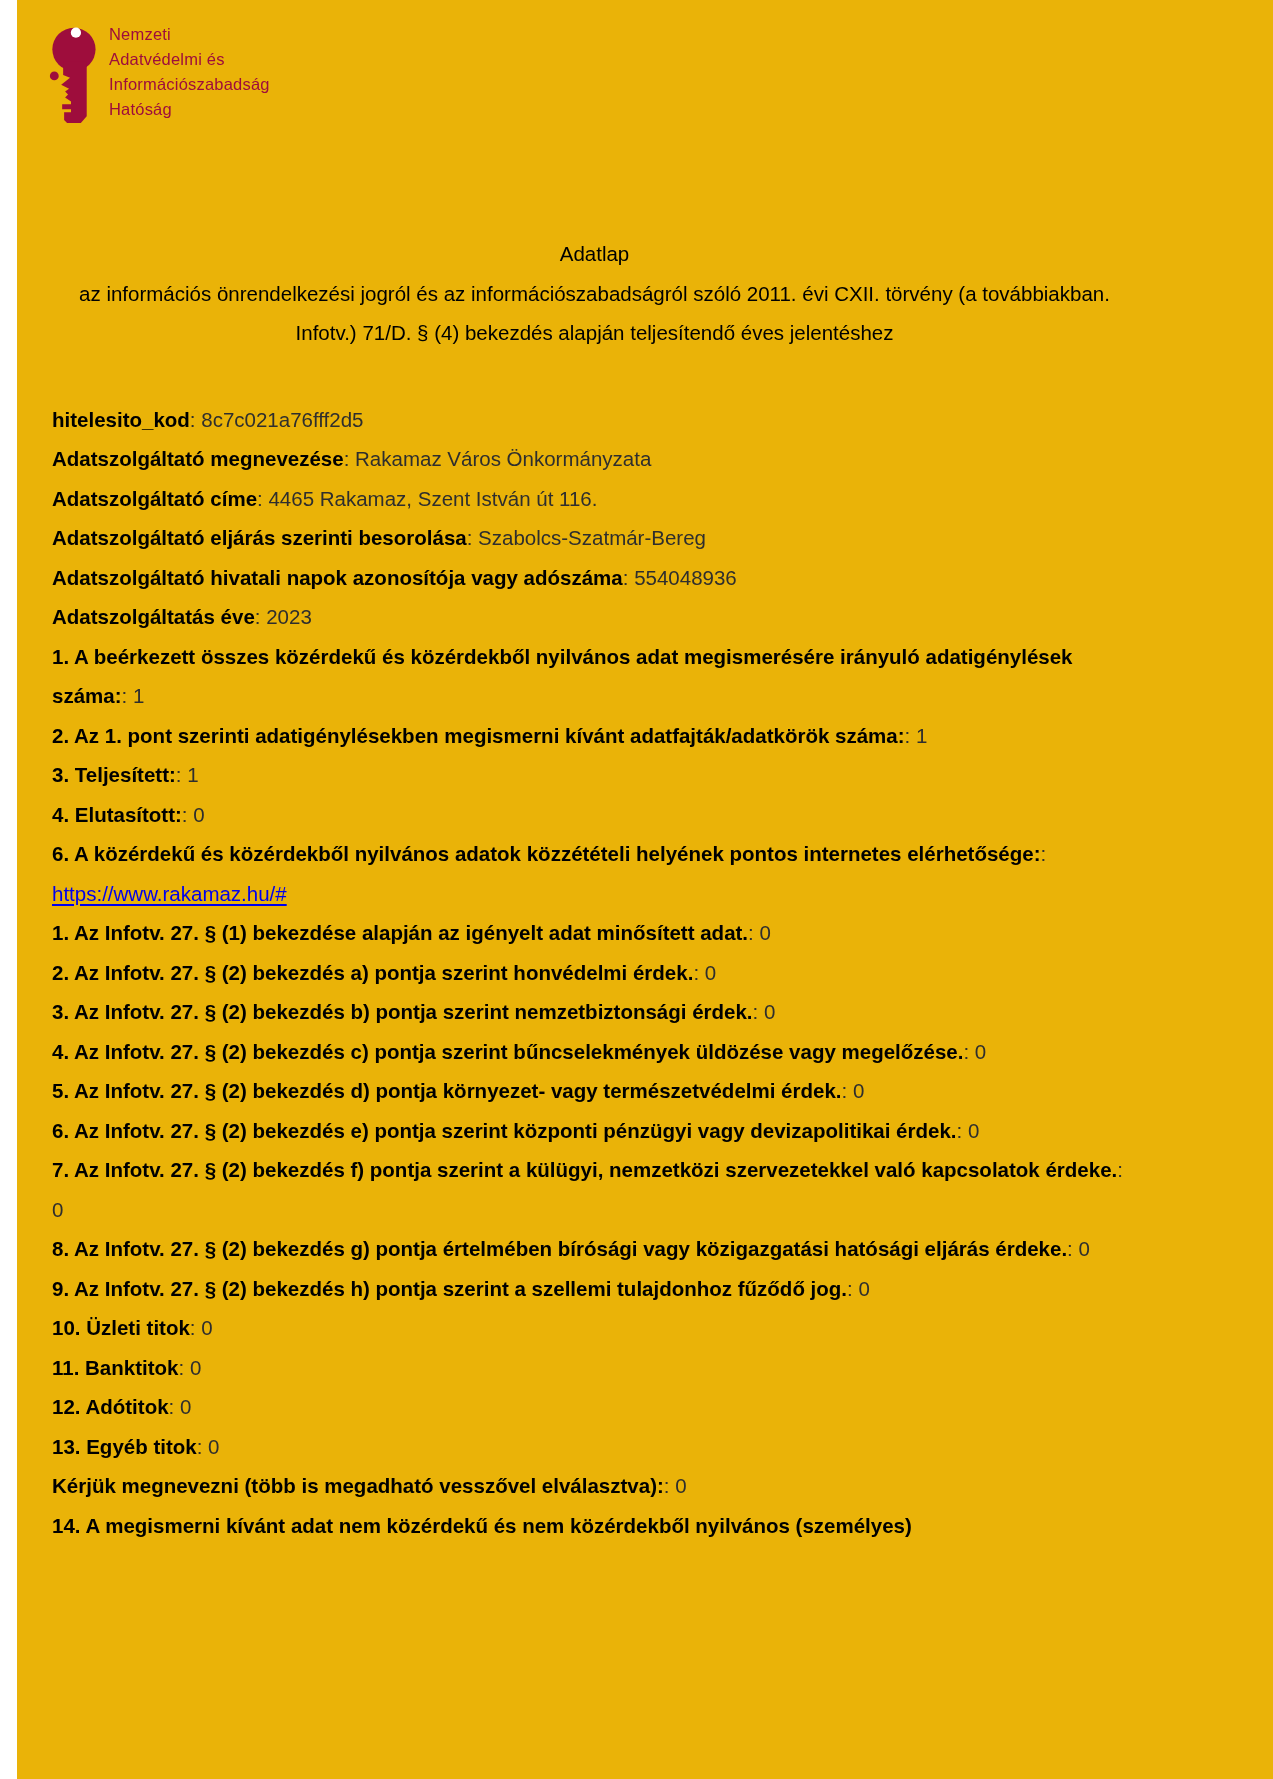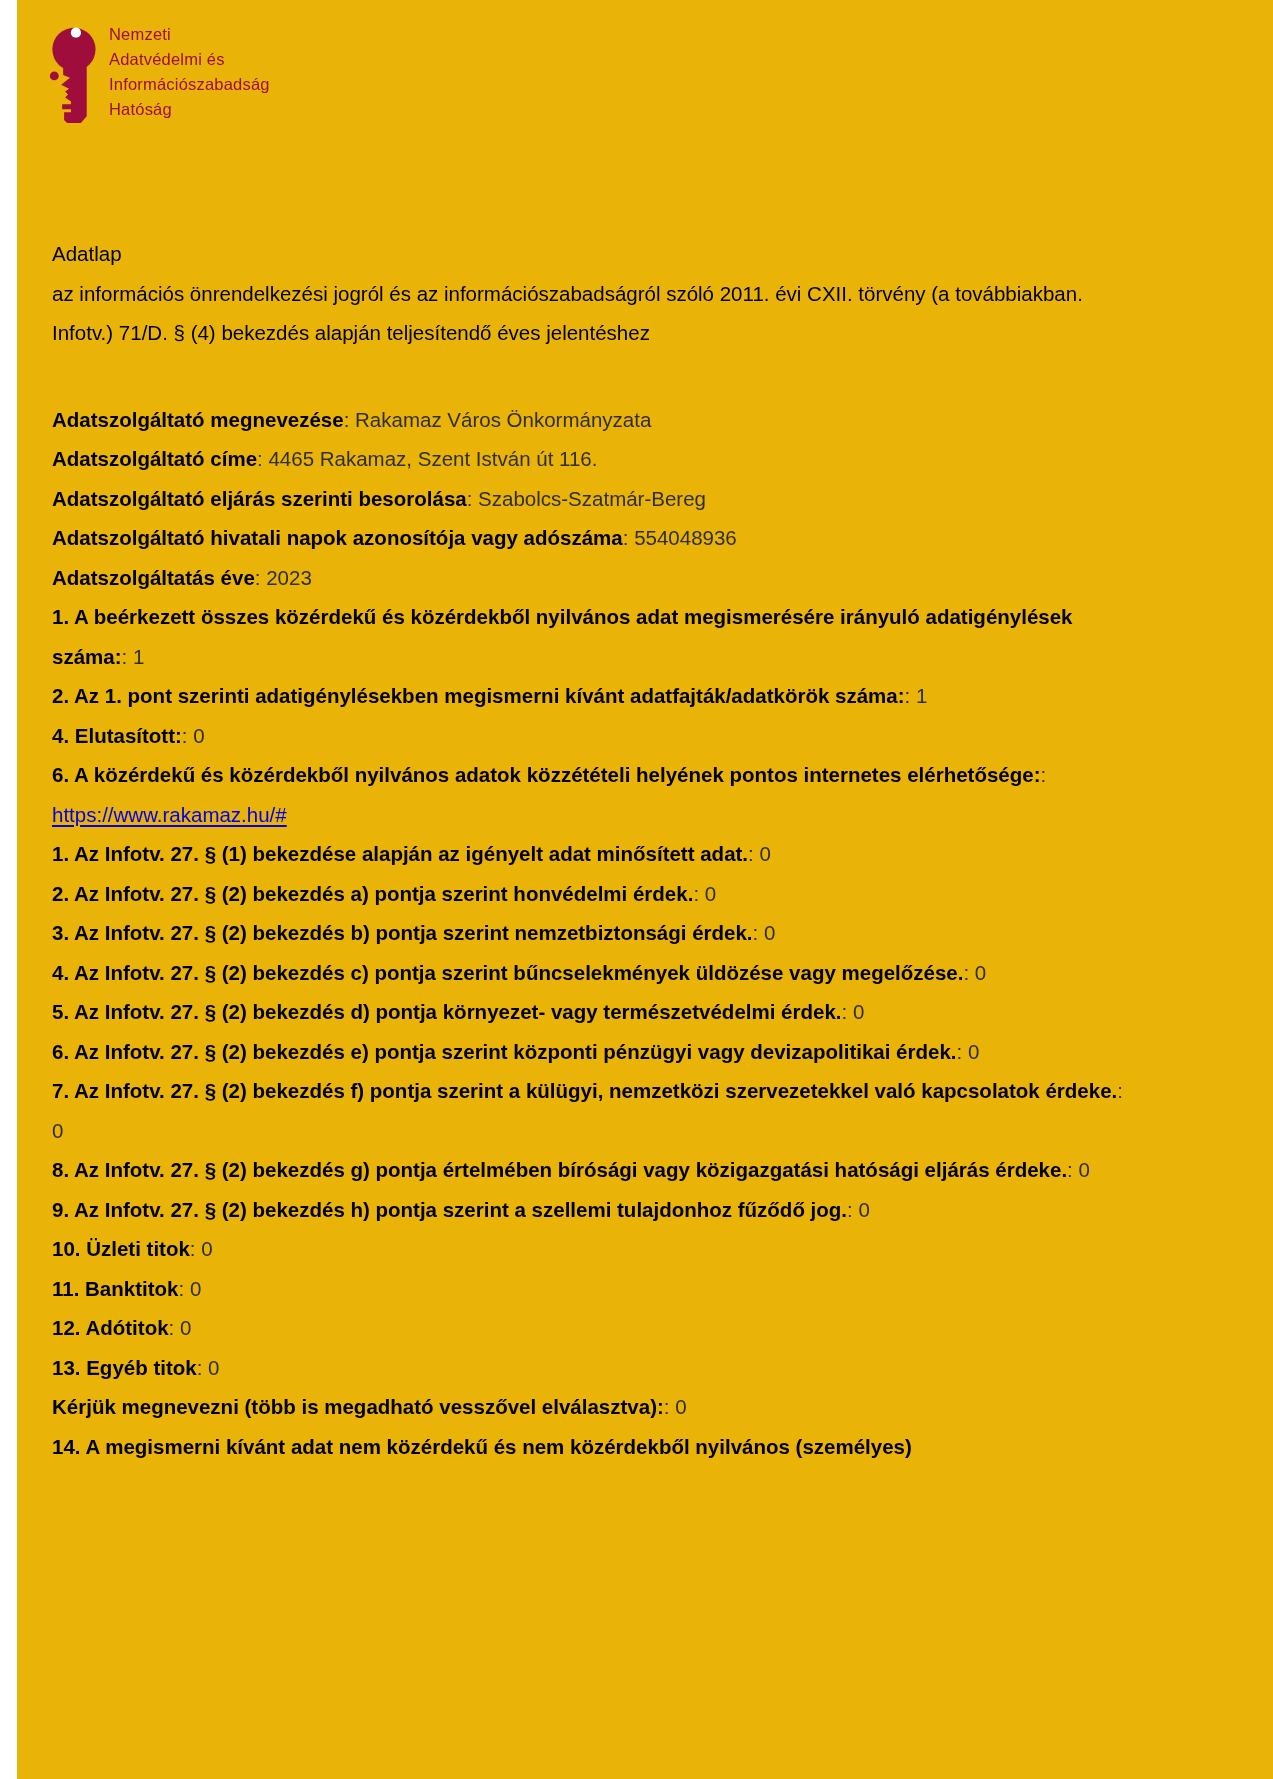--- a/index.html
+++ b/index.html
@@ -44,21 +44,21 @@
   .logo-text span { display: block; }
   
   .doc {
     position: absolute;
     left: 35px;
     top: 234px;
     width: 1085px;
     font-size: 20.5px;
     line-height: 39.5px;
   }
-  .doc-header { }
+  .doc-header { text-align: center; }
   .doc-title { font-weight: normal; font-size: 20.5px; }
   .doc-subtitle { font-weight: normal; }
   .fields { margin-top: 47px; }
   .field { font-weight: normal; }
   .f-label { font-weight: bold; color: #000; }
   .f-sep, .f-value { font-weight: normal; color: var(--value); }
   .doc-link {
     color: var(--link);
     text-decoration: underline;
     text-decoration-thickness: 2px;
@@ -87,36 +87,38 @@
       <span>Hatóság</span>
     </div>
   </header>
 
   <main class="doc">
     <div class="doc-header">
       <p class="doc-title">Adatlap</p>
       <p class="doc-subtitle">az információs önrendelkezési jogról és az információszabadságról szóló 2011. évi CXII. törvény (a továbbiakban. Infotv.) 71/D. § (4) bekezdés alapján teljesítendő éves jelentéshez</p>
     </div>
     <div class="fields">
+  <p class="field"><strong class="f-label">hitelesito_kod</strong><span class="f-sep">: </span><span class="f-value">8c7c021a76fff2d5</span></p>
 
   <p class="field"><strong class="f-label">Adatszolgáltató megnevezése</strong><span class="f-sep">: </span><span class="f-value">Rakamaz Város Önkormányzata</span></p>
 
   <p class="field"><strong class="f-label">Adatszolgáltató címe</strong><span class="f-sep">: </span><span class="f-value">4465 Rakamaz, Szent István út 116.</span></p>
 
   <p class="field"><strong class="f-label">Adatszolgáltató eljárás szerinti besorolása</strong><span class="f-sep">: </span><span class="f-value">Szabolcs-Szatmár-Bereg</span></p>
 
   <p class="field"><strong class="f-label">Adatszolgáltató hivatali napok azonosítója vagy adószáma</strong><span class="f-sep">: </span><span class="f-value">554048936</span></p>
 
 
   <p class="field"><strong class="f-label">Adatszolgáltatás éve</strong><span class="f-sep">: </span><span class="f-value">2023</span></p>
 
   <p class="field"><strong class="f-label">1. A beérkezett összes közérdekű és közérdekből nyilvános adat megismerésére irányuló adatigénylések száma:</strong><span class="f-sep">: </span><span class="f-value">1</span></p>
 
   <p class="field"><strong class="f-label">2. Az 1. pont szerinti adatigénylésekben megismerni kívánt adatfajták/adatkörök száma:</strong><span class="f-sep">: </span><span class="f-value">1</span></p>
 
+  <p class="field"><strong class="f-label">3. Teljesített:</strong><span class="f-sep">: </span><span class="f-value">1</span></p>
 
   <p class="field"><strong class="f-label">4. Elutasított:</strong><span class="f-sep">: </span><span class="f-value">0</span></p>
 
 
   <p class="field"><strong class="f-label">6. A közérdekű és közérdekből nyilvános adatok közzétételi helyének pontos internetes elérhetősége:</strong><span class="f-sep">: </span><span class="f-value"><a href="#" class="doc-link">https://www.rakamaz.hu/#</a></span></p>
 
   <p class="field"><strong class="f-label">1. Az Infotv. 27. § (1) bekezdése alapján az igényelt adat minősített adat.</strong><span class="f-sep">: </span><span class="f-value">0</span></p>
 
   <p class="field"><strong class="f-label">2. Az Infotv. 27. § (2) bekezdés a) pontja szerint honvédelmi érdek.</strong><span class="f-sep">: </span><span class="f-value">0</span></p>
 

